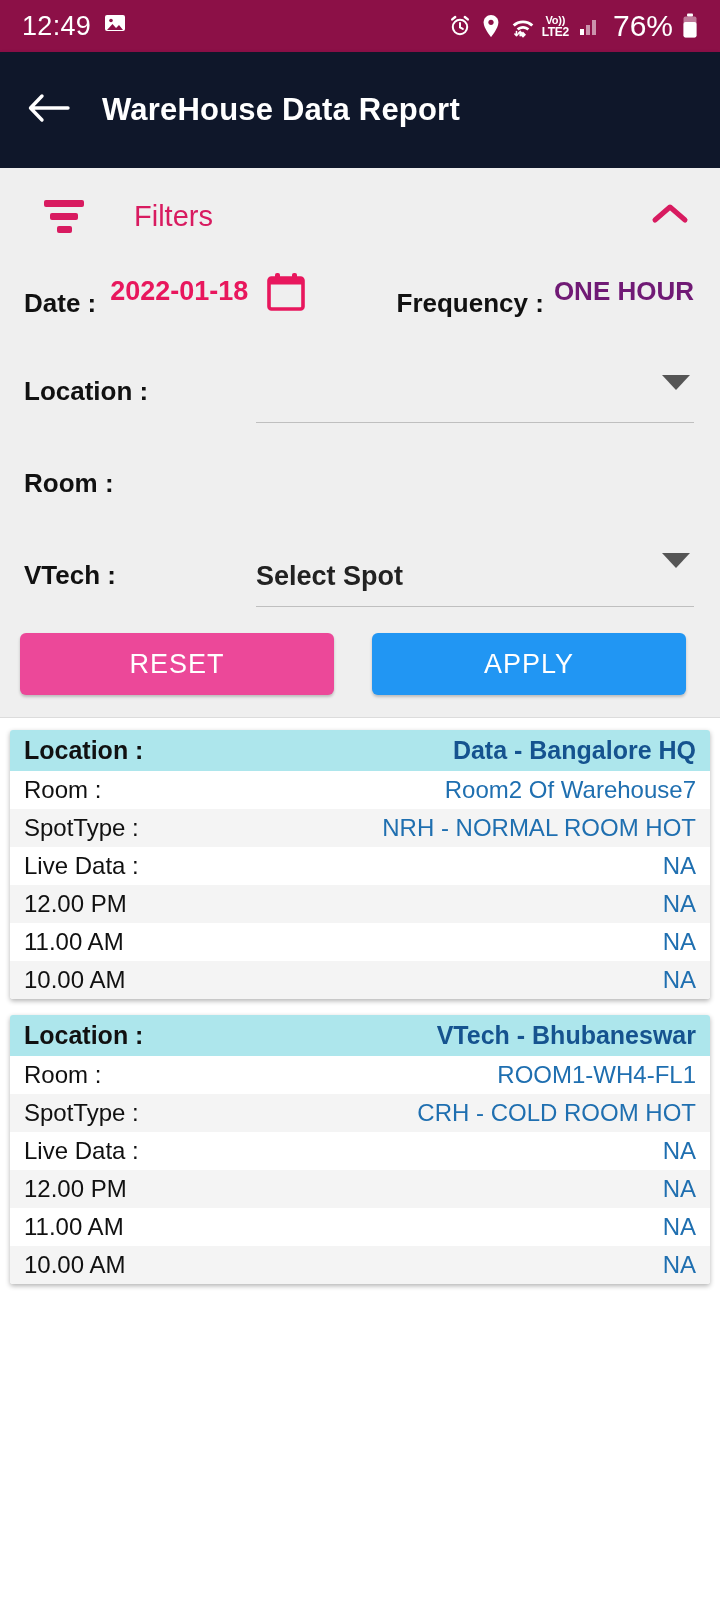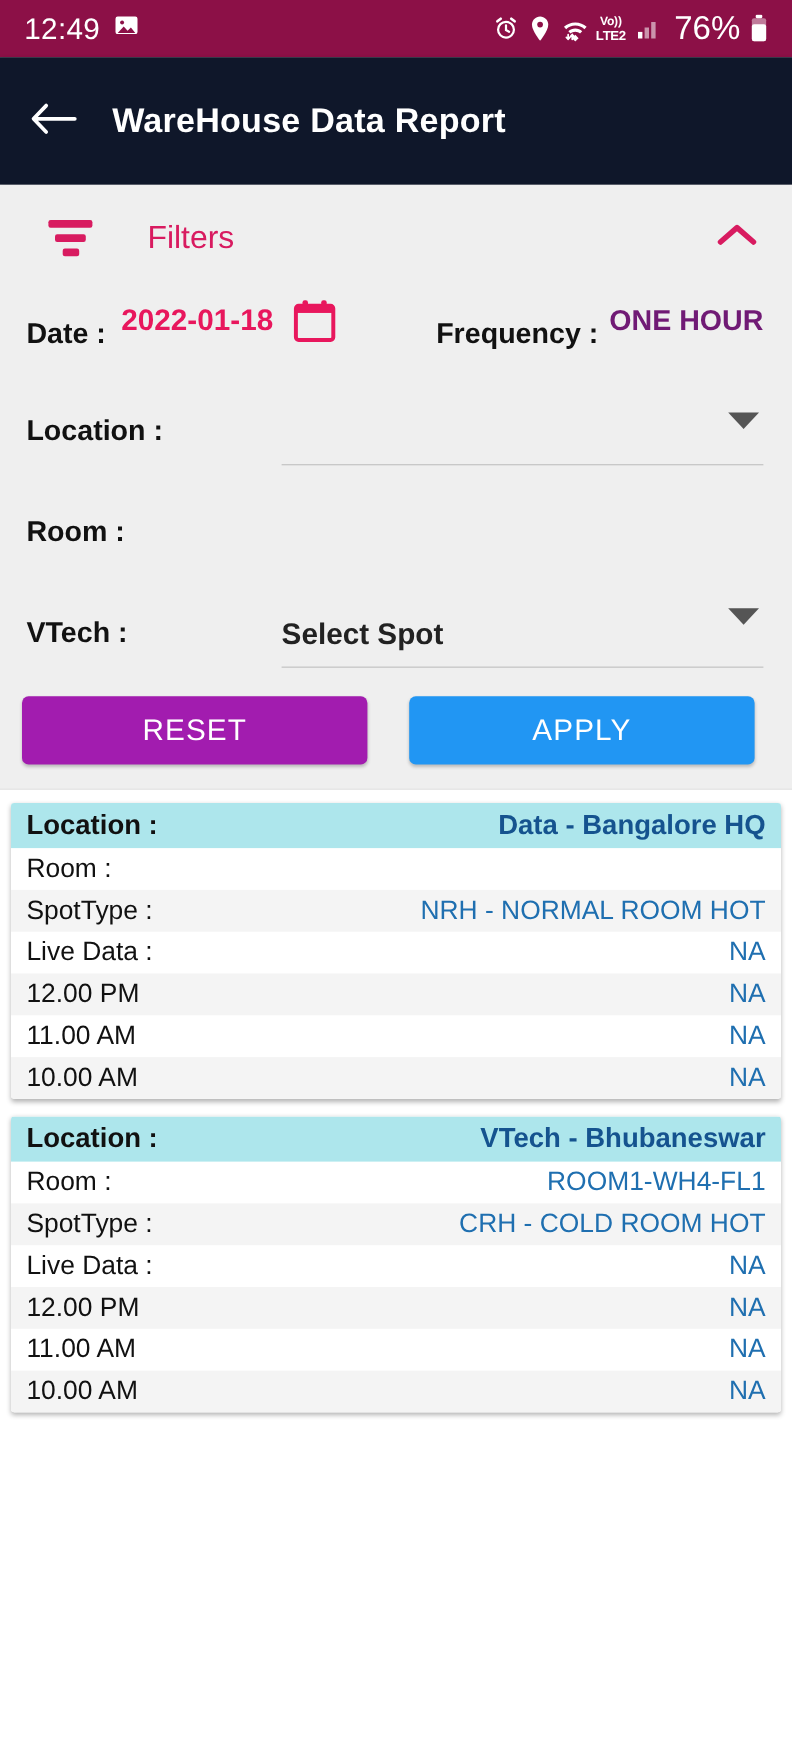--- a/index.html
+++ b/index.html
@@ -102,21 +102,21 @@
   .btn-row { display:flex; gap:38px; padding:26px 34px 0 20px; }
   .btn {
     flex:1; height:62px;
     border:none; border-radius:6px;
     color:#ffffff; font-size:27px; font-weight:400;
     letter-spacing:1px;
     font-family:"Liberation Sans", sans-serif;
     box-shadow:0 2px 3px rgba(0,0,0,0.22);
     cursor:pointer;
   }
-  .btn-reset { background:#a21caf; }
+  .btn-reset { background:#ec4899; }
   .btn-apply { background:#2196F3; }
 
   
   .cards-area { background:#ffffff; padding:12px 10px 0 10px; }
   .card {
     background:#ffffff;
     border-radius:3px;
     box-shadow:0 2px 5px rgba(0,0,0,0.30);
     overflow:hidden;
     margin-bottom:16px;
@@ -270,20 +270,21 @@
 
 <div class="cards-area">
 
   <div class="card">
     <div class="card-row header">
       <span class="row-key">Location :</span>
       <span class="row-val">Data - Bangalore HQ</span>
     </div>
     <div class="card-row">
       <span class="row-key">Room :</span>
+      <span class="row-val">Room2 Of Warehouse7</span>
     </div>
     <div class="card-row alt">
       <span class="row-key">SpotType :</span>
       <span class="row-val">NRH - NORMAL ROOM HOT</span>
     </div>
     <div class="card-row">
       <span class="row-key">Live Data :</span>
       <span class="row-val">NA</span>
     </div>
     <div class="card-row alt">

